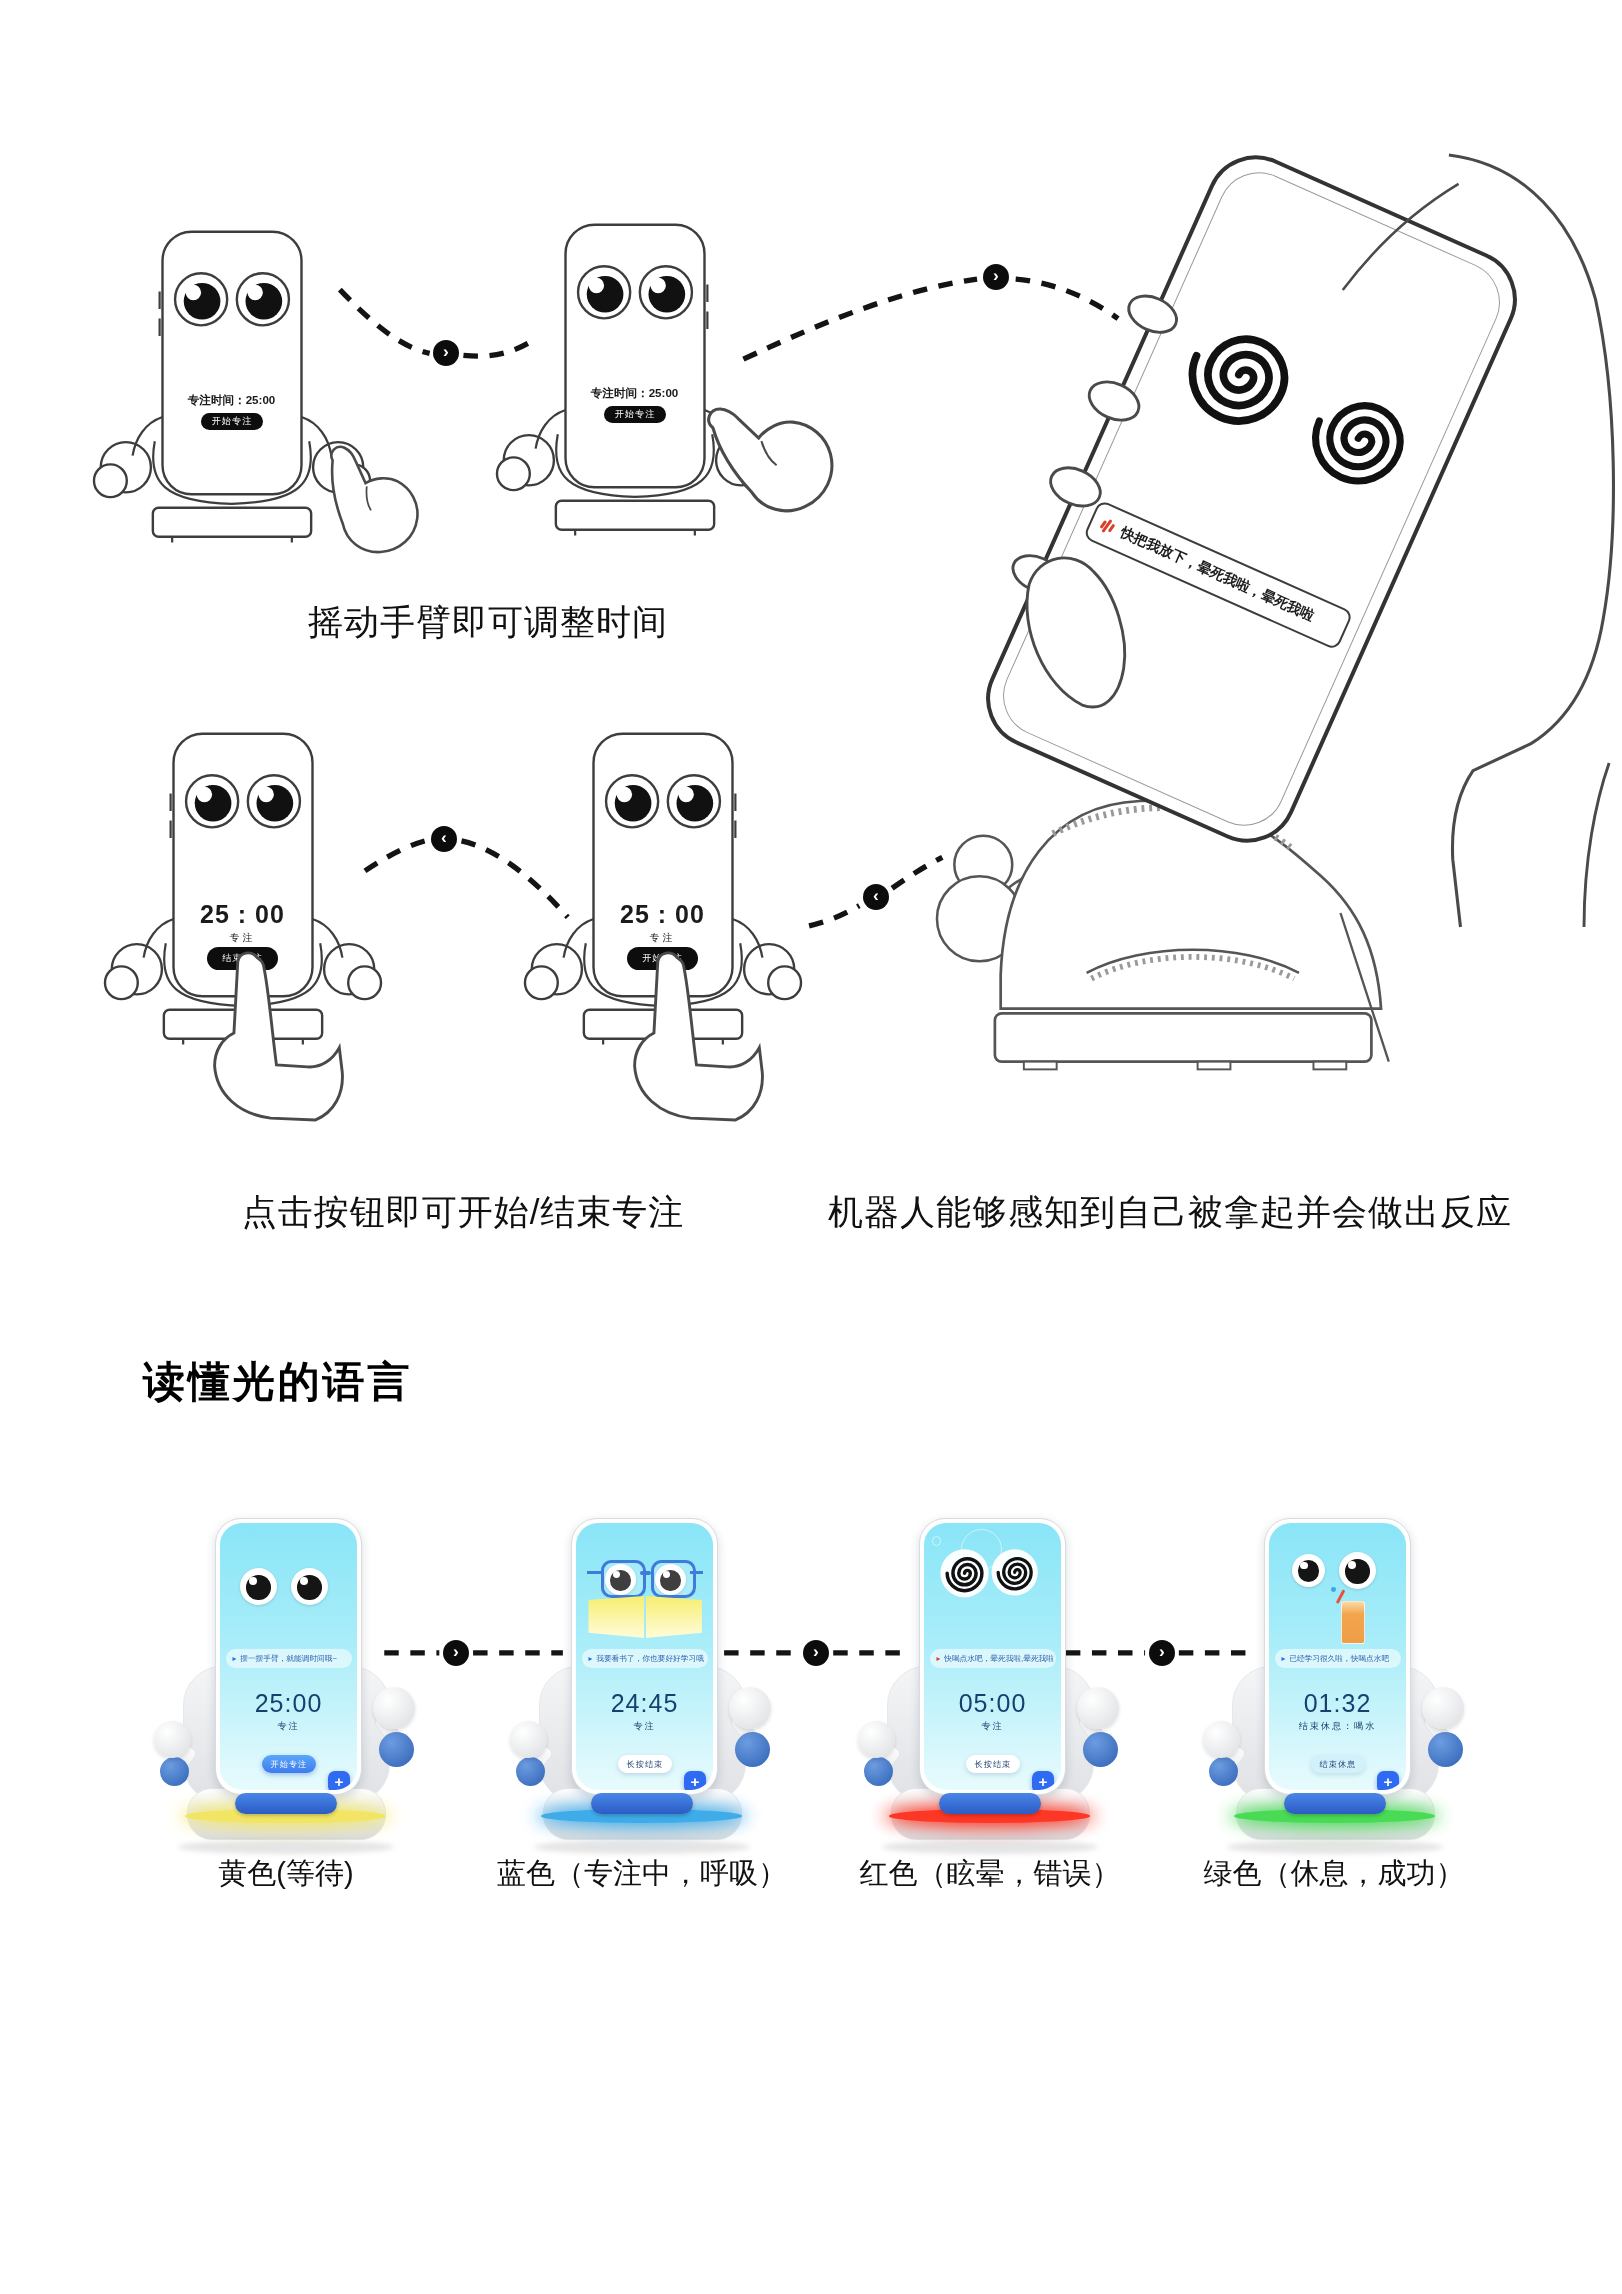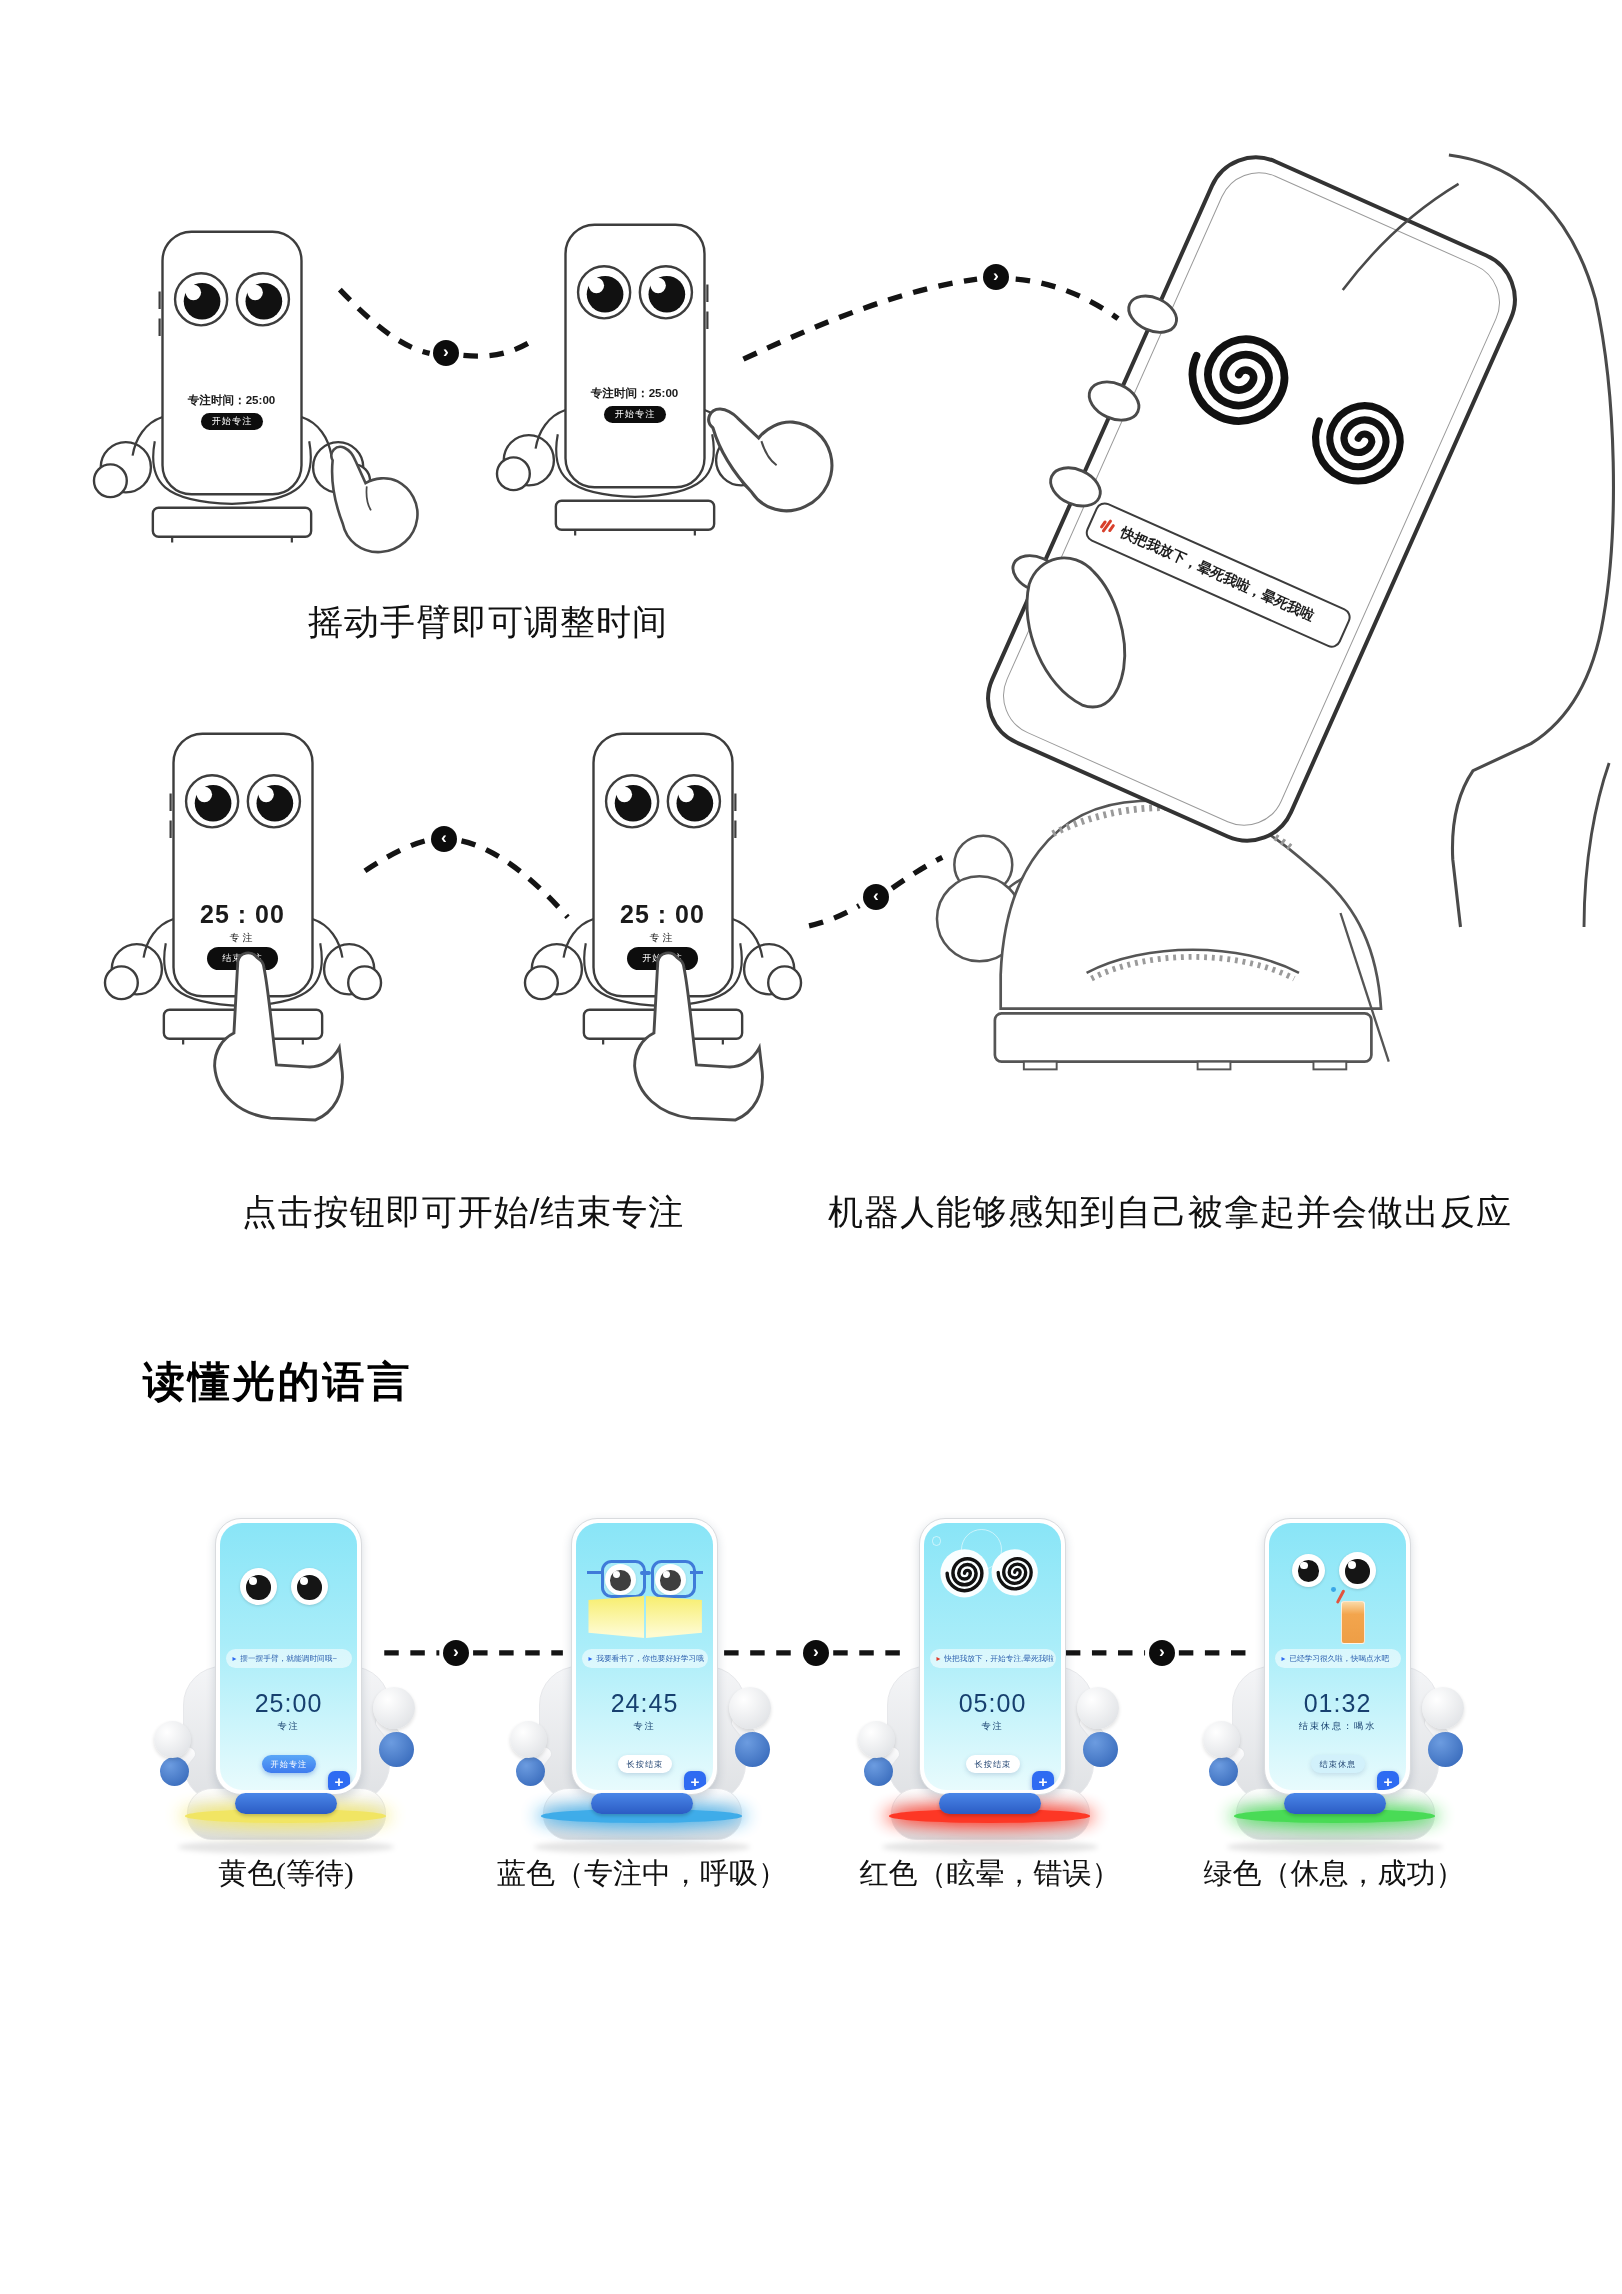--- a/index.html
+++ b/index.html
@@ -1,21 +1,21 @@
 <!DOCTYPE html>
 <html><head>
 <meta charset="utf-8">
 <style>
   html,body{margin:0;padding:0;background:#fff;}
   .page{position:relative;width:1622px;height:2294px;background:#fff;overflow:hidden;
         font-family:"Liberation Sans","DejaVu Sans",sans-serif;color:#111;}
   .abs{position:absolute;}
   .h1{position:absolute;font-size:42px;font-weight:900;letter-spacing:2.9px;color:#000;white-space:nowrap;}
   .cap{position:absolute;font-size:35px;font-weight:500;color:#111;white-space:nowrap;transform:translateX(-50%);letter-spacing:1px;}
-  .cap2{position:absolute;font-size:29px;font-weight:500;color:#111;white-space:nowrap;transform:translateX(-50%);font-family:Liberation Serif, serif;}
+  .cap2{position:absolute;font-size:29px;font-weight:500;color:#111;white-space:nowrap;transform:translateX(-50%);}
 
   
   .sketch{position:absolute;width:290px;height:333px;}
   .sketch svg.art{position:absolute;left:0;top:0;width:290px;height:333px;overflow:visible;}
   .art *{vector-effect:non-scaling-stroke;}
   .art .ln{fill:#fff;stroke:#3d3d3d;stroke-width:2.4;}
   .art .op{fill:none;stroke:#3d3d3d;stroke-width:2.2;}
   .s-label{position:absolute;left:75px;top:169px;width:139px;text-align:center;font-size:11.6px;font-weight:700;color:#1a1a1a;}
   .s-btn{position:absolute;left:114px;top:189px;width:62px;height:17.4px;background:#0d0d0d;border-radius:9.7px;
          color:#fff;font-size:9.2px;display:flex;align-items:center;justify-content:center;letter-spacing:1px;}
@@ -403,21 +403,21 @@
         <div class="faint" style="left:7.7px;top:13.5px;width:7.7px;height:7.7px"></div>
         <div class="faint" style="left:37px;top:5.8px;width:39px;height:39px"></div>
         <svg style="position:absolute;left:0;top:0;width:137px;height:116px" viewBox="0 0 142 120">
           <circle cx="42" cy="52" r="25" fill="#fff" opacity="0.95"></circle>
           <circle cx="94" cy="51" r="24" fill="#fff" opacity="0.95"></circle>
           <path class="spiral" style="stroke-width:3.6" transform="translate(42,52)" d="m0,0 a3,3 0 0 1 6,0 a6,6 0 0 1 -12,0 a9,9 0 0 1 18,0 a12,12 0 0 1 -24,0 a15,15 0 0 1 30,0 a18,18 0 0 1 -36,0"></path>
           <path class="spiral" style="stroke-width:3.6" transform="translate(94,51) scale(0.95)" d="m0,0 a3,3 0 0 1 6,0 a6,6 0 0 1 -12,0 a9,9 0 0 1 18,0 a12,12 0 0 1 -24,0 a15,15 0 0 1 30,0 a18,18 0 0 1 -36,0"></path>
         </svg>
         <div class="pill">
           <span class="voice red">▸</span>
-          <span>快把我放下，开始专注,晕死我啦</span>
+          <span>快喝点水吧，晕死我啦,晕死我啦</span>
         </div>
         <div class="time">05:00</div>
         <div class="mode">专注</div>
         <div class="btn btn-white">长按结束</div>
         <div class="plusbtn">+</div>
       </div>
     </div>
     <div class="clamp"></div>
   </div>
   <div class="cap2" style="left:990px;top:1854px">红色（眩晕，错误）</div>

